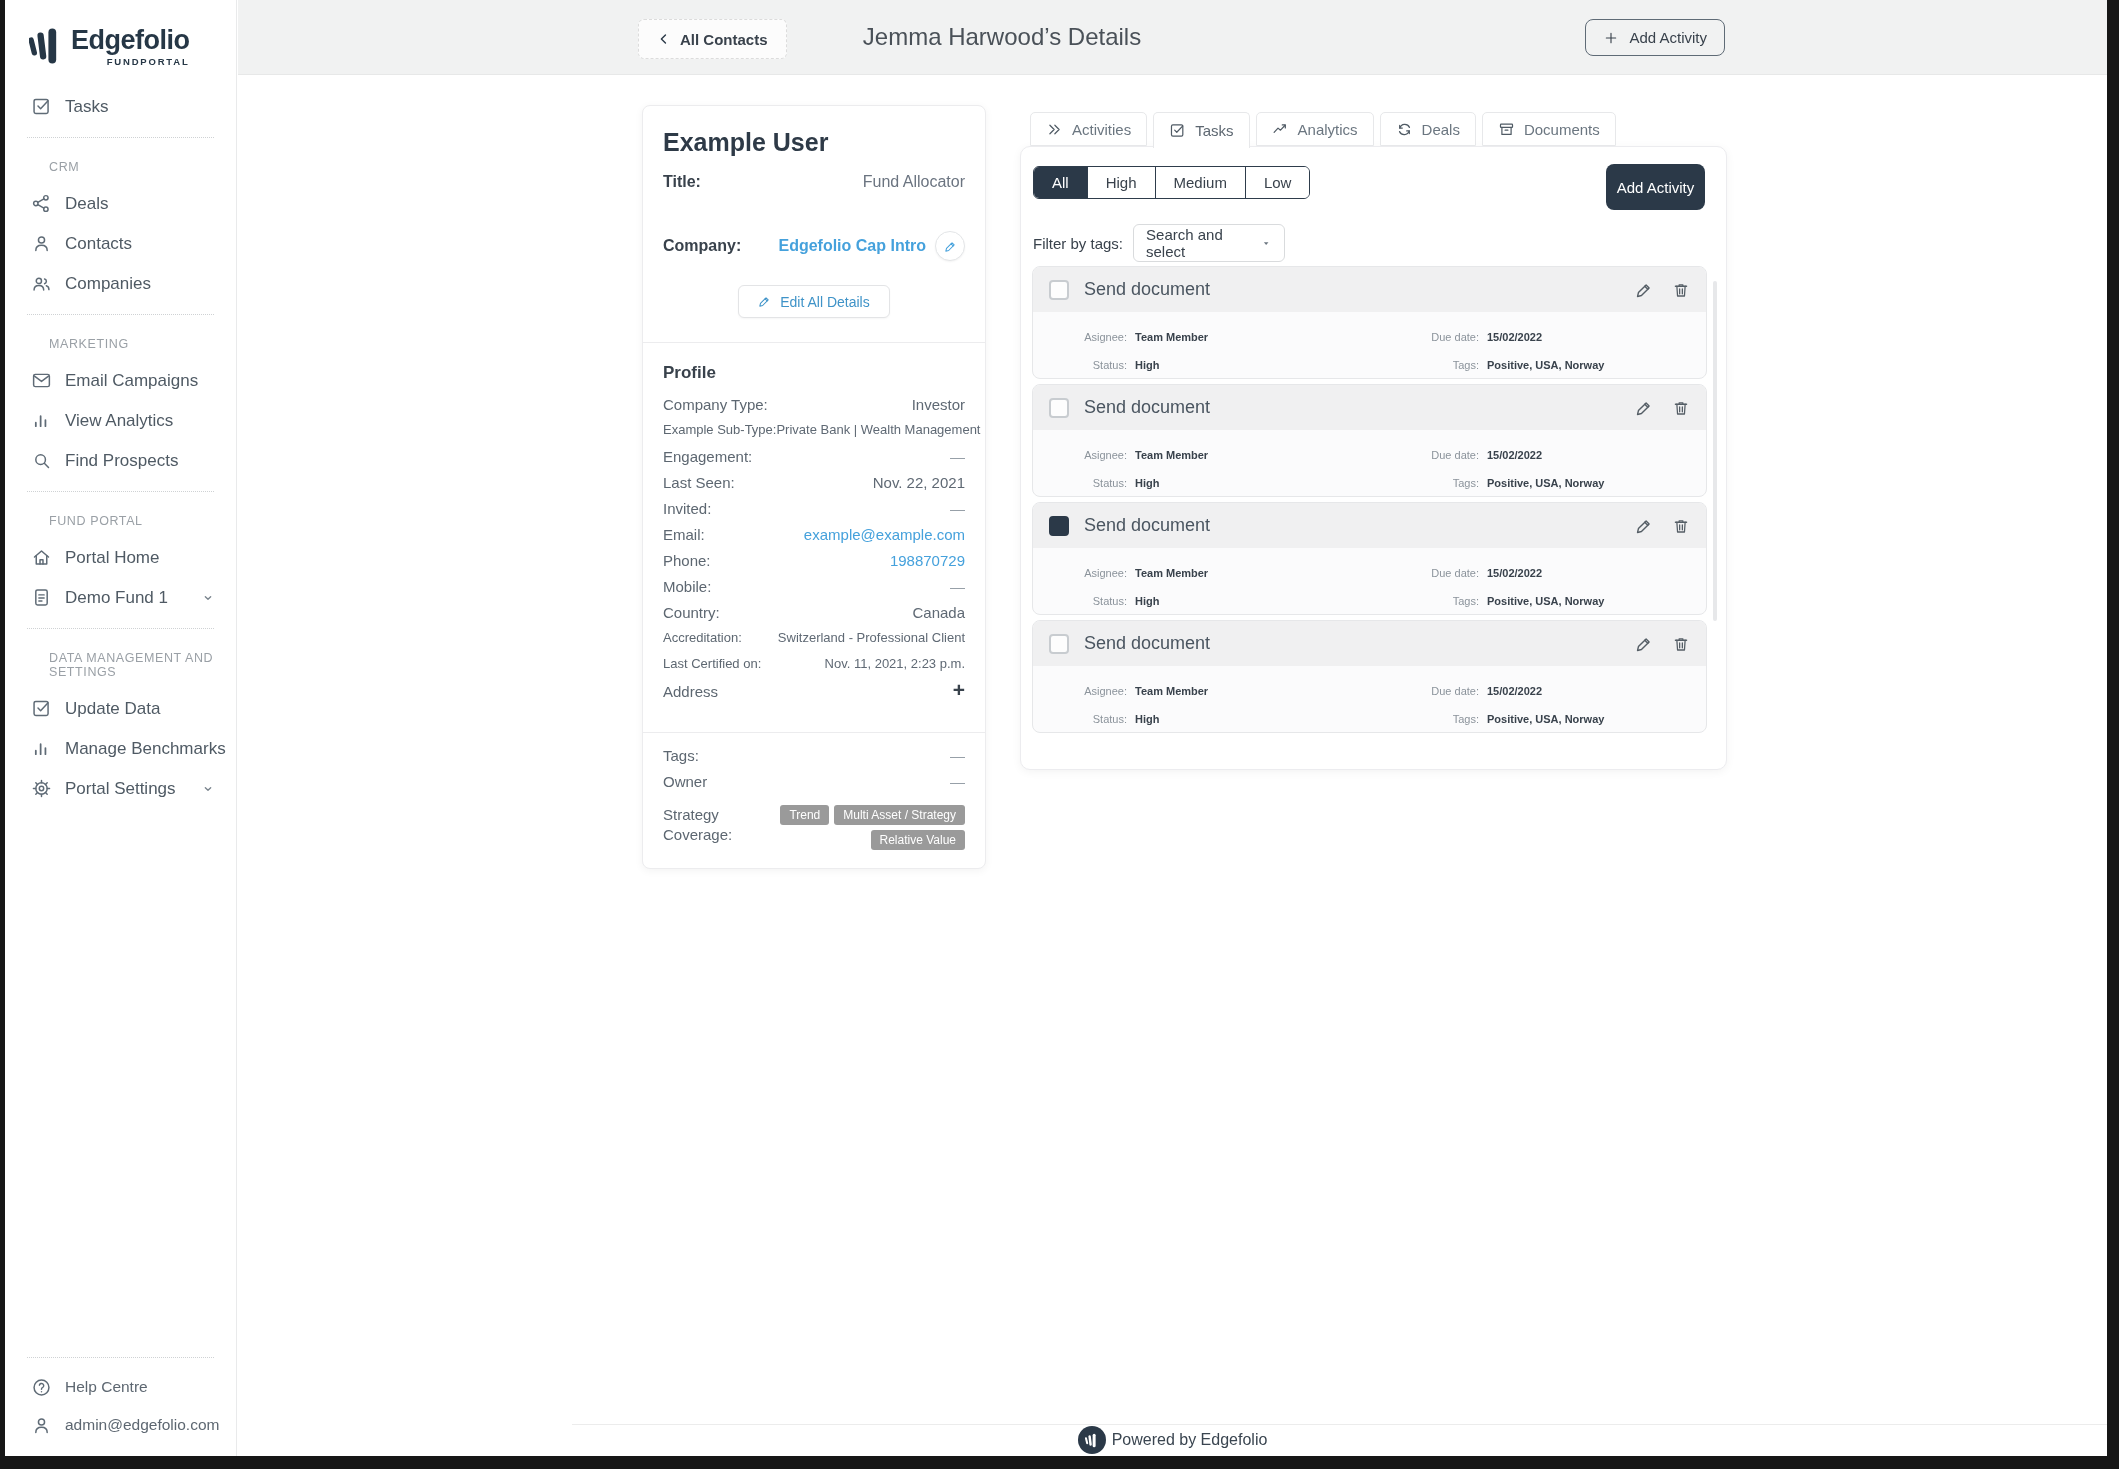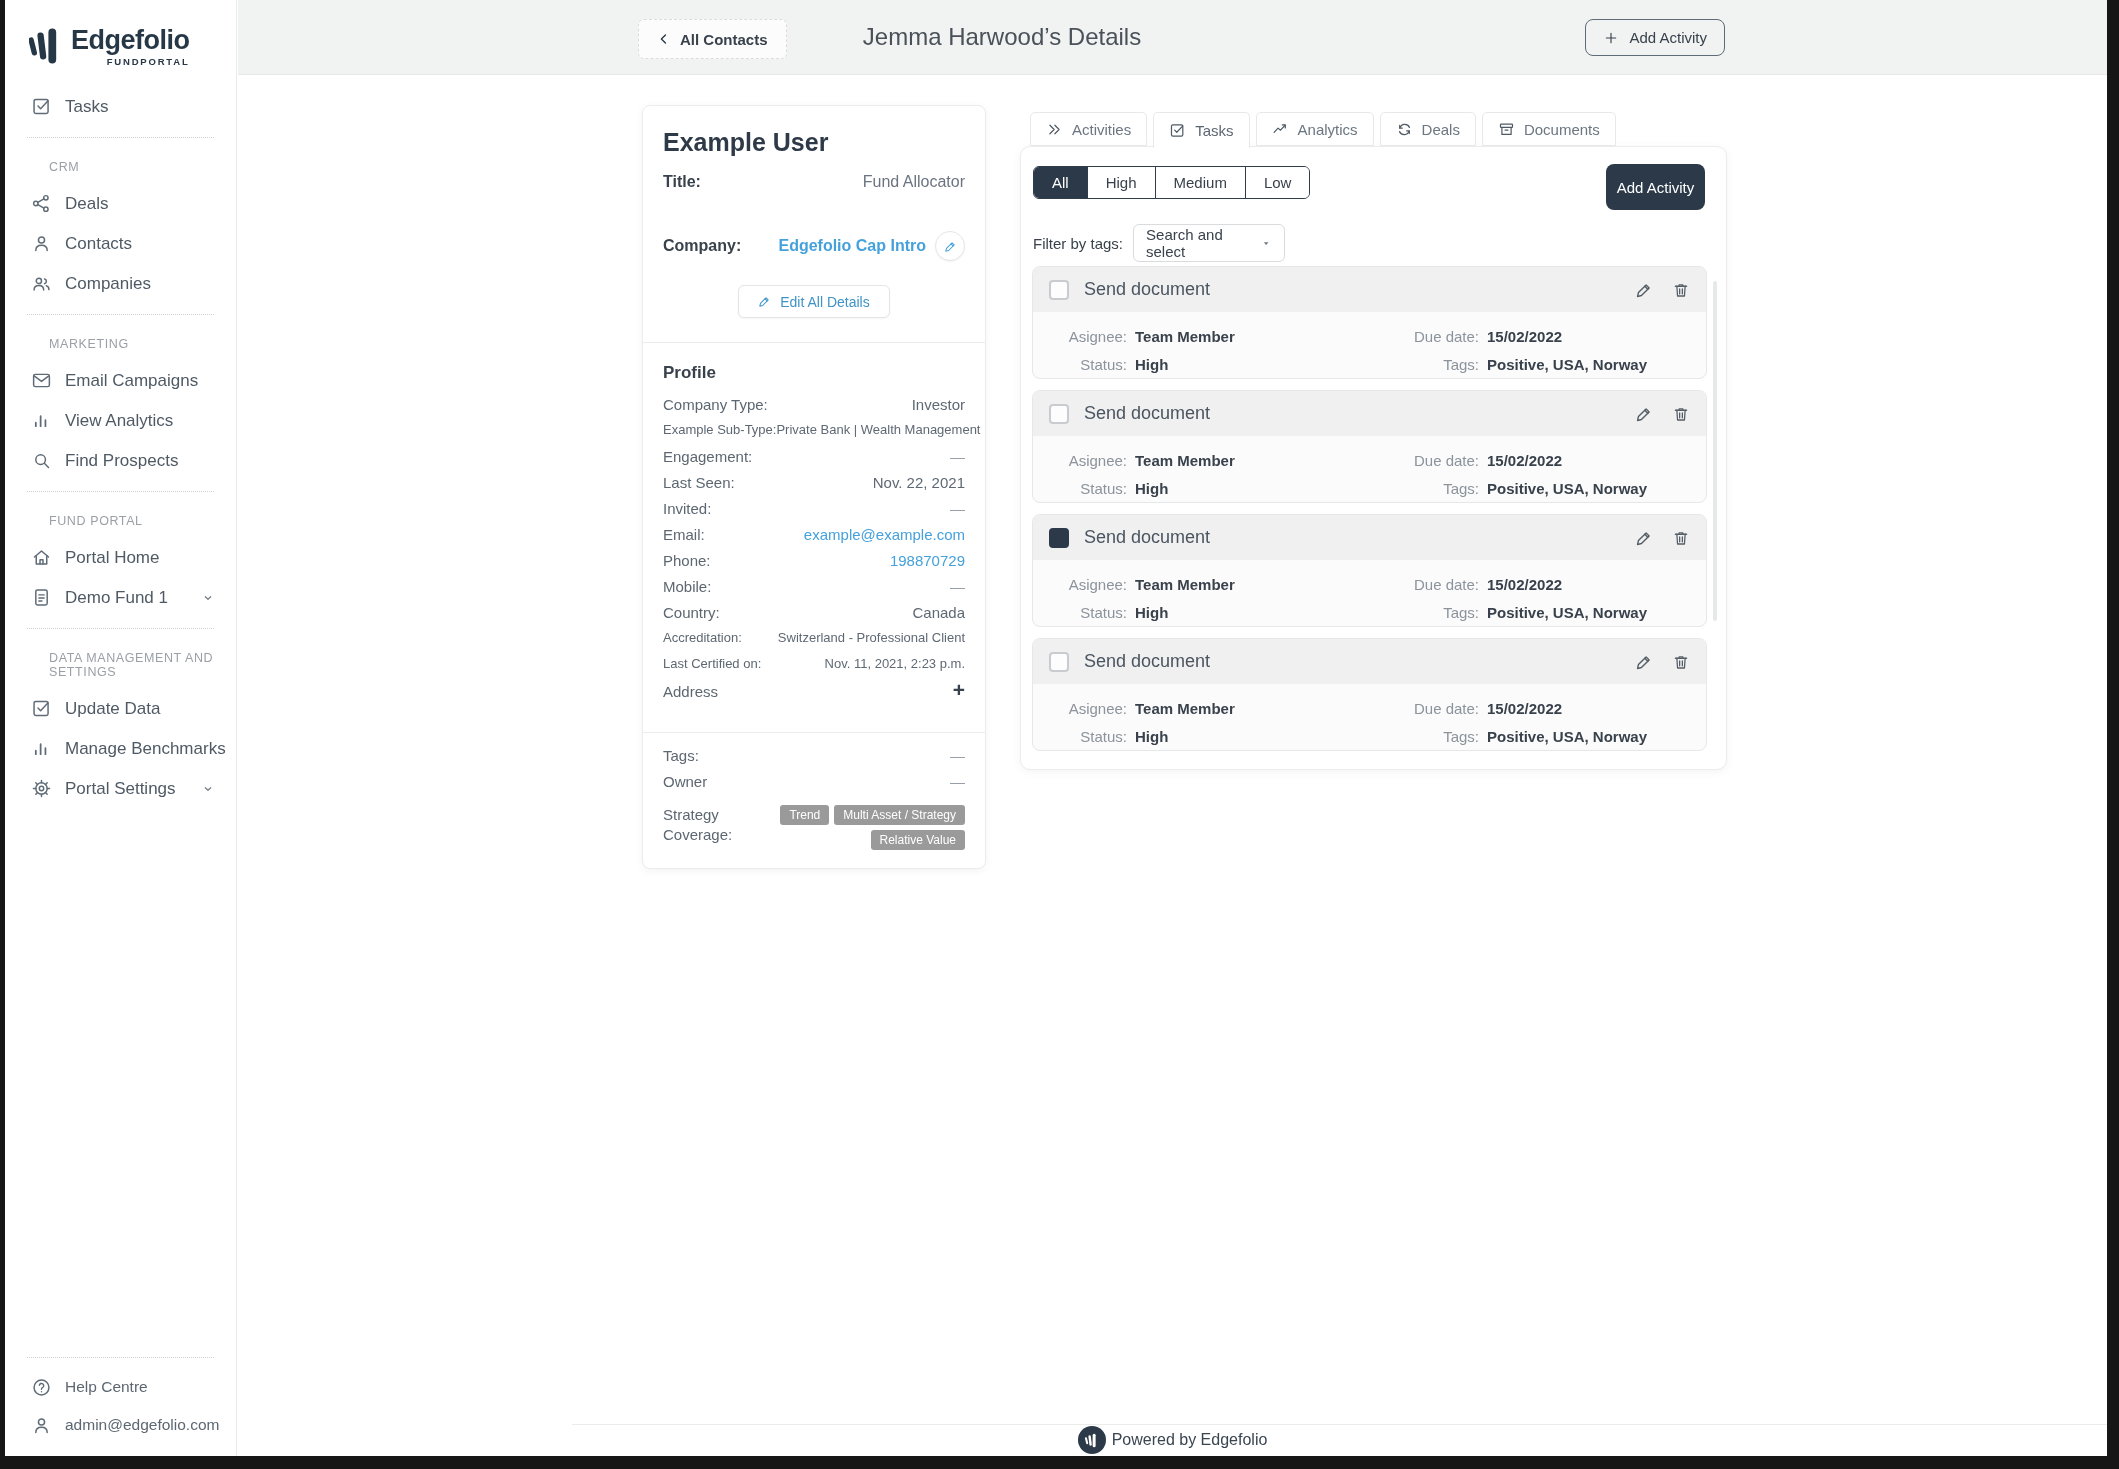--- a/index.html
+++ b/index.html
@@ -97,34 +97,34 @@
   .seg.active { background:#2b3948; color:#fff; }
   .add-activity-dark { position:absolute; right:21px; top:17px; height:46px; width:99px; background:#2b3948; color:#fff;
                        border:0; border-radius:8px; font-family:inherit; font-size:15px; cursor:pointer; }
   .filter-tags-row { position:absolute; left:12px; top:76px; height:40px; display:flex; align-items:center; gap:10px; }
   .ft-label { font-size:15px; color:#39424c; }
   .select { width:152px; height:38px; border:1px solid #d9dbdd; border-radius:6px; background:#fff; display:flex;
             align-items:center; padding:0 12px; font-size:15px; color:#39424c; cursor:pointer; }
   .select .caret { margin-left:auto; width:13px; height:13px; display:flex; color:#6b7680; }
   .select .caret svg { width:100%; height:100%; }
 
-  .task-list { position:absolute; left:11px; top:119px; width:675px; display:flex; flex-direction:column; gap:11px; }
+  .task-list { position:absolute; left:11px; top:119px; width:675px; display:flex; flex-direction:column; gap:5px; }
   .task-card { height:113px; border:1px solid #e6e7e9; border-radius:8px; background:#fbfbfc; overflow:hidden; }
   .task-head { height:45px; background:#f0f0f1; display:flex; align-items:center; padding:0 16px; gap:15px; }
   .checkbox { width:20px; height:20px; border:2px solid #c8ccd0; border-radius:4px; background:#fdfdfd; cursor:pointer; flex:0 0 auto; }
   .checkbox.checked { background:#2b3948; border-color:#2b3948; }
   .task-title { font-size:18px; color:#4a5560; }
   .task-actions { margin-left:auto; display:flex; gap:19px; }
   .t-ic { width:18px; height:18px; display:flex; color:#555e66; cursor:pointer; }
   .t-ic svg { width:100%; height:100%; }
   .task-body { display:flex; padding:11px 16px 0 12px; }
   .col { display:flex; flex-direction:column; }
   .col.left { width:342px; }
   .col.right { flex:1; }
-  .trow { display:flex; align-items:baseline; line-height:28px; font-size:15px; gap:8px; }
+  .trow { display:flex; align-items:baseline; line-height:28px; font-size:11px; gap:8px; }
   .tl { color:#8b939b; text-align:right; }
   .col.left .tl { width:82px; }
   .col.right .tl { width:92px; }
   .tv { color:#39424c; font-weight:700; }
   .scroll-thumb { position:absolute; right:9px; top:134px; width:4px; height:340px; background:#e7e8ea; border-radius:2px; cursor:grab; }
 
   
   .footer-line { position:absolute; left:334px; right:0; top:1424px; border-top:1px solid #ececec; }
   .powered { position:absolute; left:0; right:0; top:1424px; height:32px; display:flex; align-items:center; justify-content:center; gap:6px; }
   .badge { width:28px; height:28px; border-radius:50%; background:#2b3948; display:flex; align-items:center; justify-content:center; color:#fff; }

